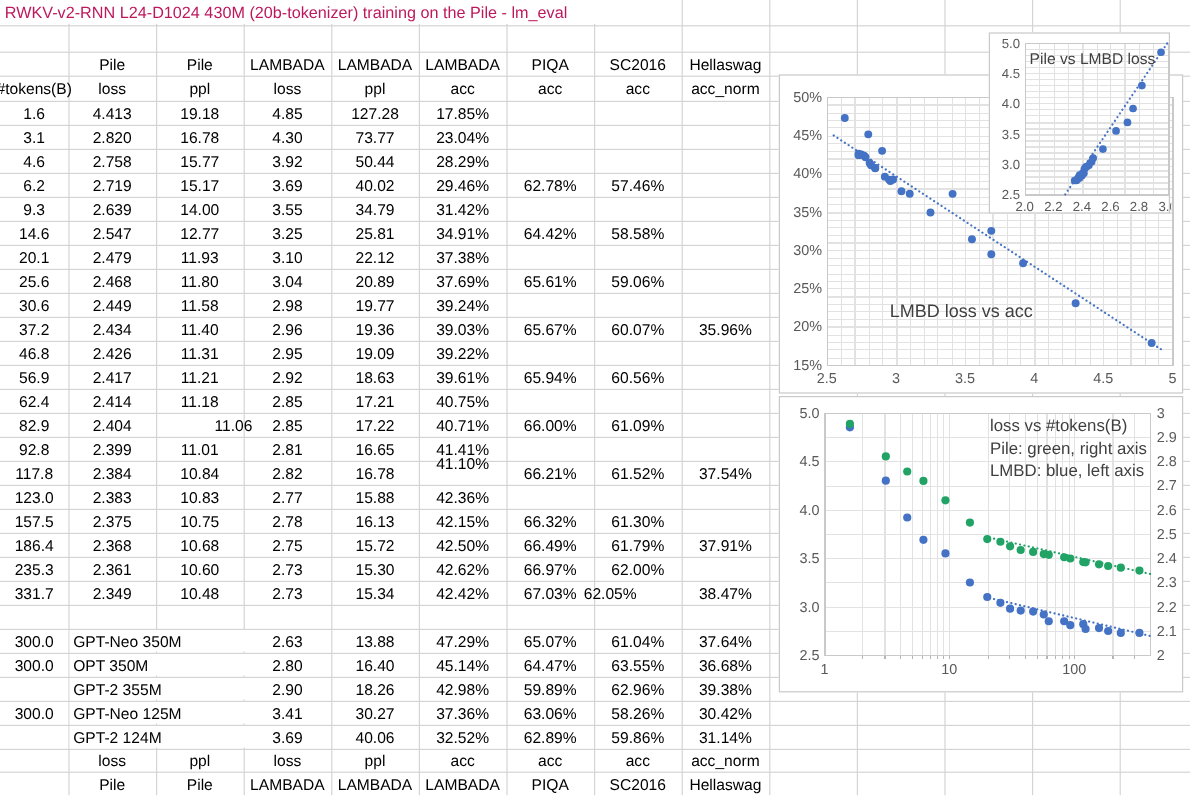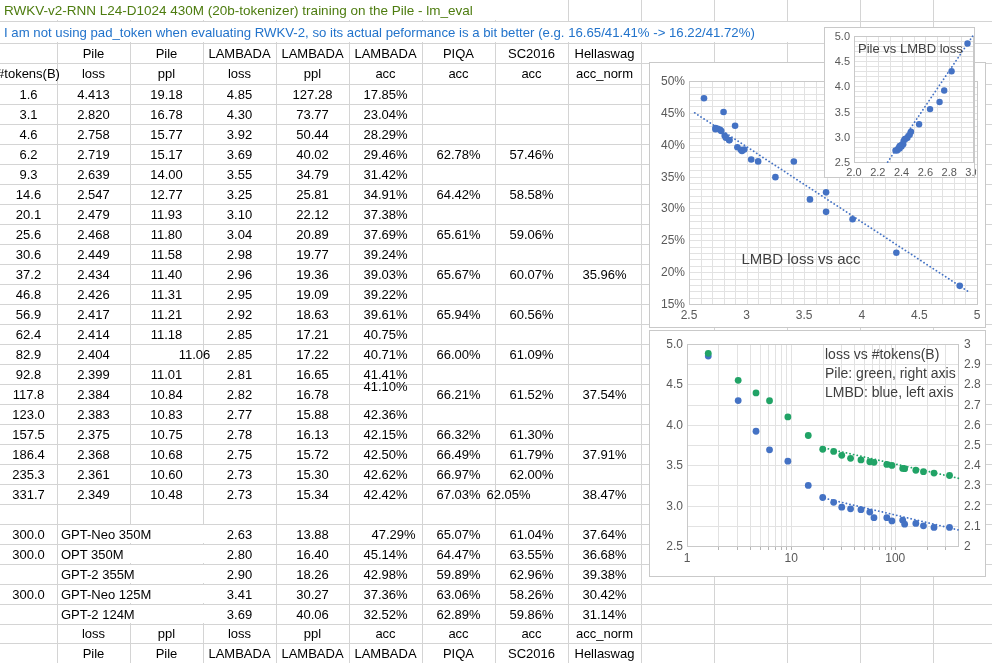--- a/index.html
+++ b/index.html
@@ -1,21 +1,21 @@
 <!DOCTYPE html>
 <html><head>
 <meta charset="utf-8">
 <style>
   html,body{margin:0;padding:0;background:#fff;}
   #sheet{position:relative;width:992px;height:663px;background:#fff;overflow:hidden;
          font-family:"Liberation Sans",sans-serif;color:#000;}
   .vl{position:absolute;top:0;width:1px;height:663px;background:#d4d4d4;}
   .hl{position:absolute;left:0;height:1px;width:992px;background:#d4d4d4;}
   .cover{position:absolute;background:#fff;display:flex;align-items:center;white-space:nowrap;}
-  #sheet-title{left:0;top:0;width:494px;height:20px;padding-left:4px;font-size:13.5px;color:#4d7c0f;}
+  #sheet-title{left:0;top:0;width:494px;height:20px;padding-left:4px;font-size:13.5px;color:#be185d;}
   #sheet-note{left:0;top:22px;width:786px;height:20px;padding-left:4px;font-size:13.2px;}
   .cell{position:absolute;display:flex;align-items:center;justify-content:center;
         font-size:13px;white-space:nowrap;overflow:visible;}
   .cell.model{justify-content:flex-start;padding-left:3px;background:#fff;}
   .chart{position:absolute;background:#fff;border:1px solid #c9c9c9;box-sizing:border-box;}
   svg text{font-family:"Liberation Sans",sans-serif;}
 </style>
 </head>
 <body>
 
@@ -61,21 +61,20 @@
       <div class="hl" style="top: 504px;"></div>
       <div class="hl" style="top: 524px;"></div>
       <div class="hl" style="top: 544px;"></div>
       <div class="hl" style="top: 564px;"></div>
       <div class="hl" style="top: 584px;"></div>
       <div class="hl" style="top: 604px;"></div>
       <div class="hl" style="top: 624px;"></div>
       <div class="hl" style="top: 643px;"></div>
     </div>
   <div class="cover" id="sheet-title">RWKV-v2-RNN L24-D1024 430M (20b-tokenizer) training on the Pile - lm_eval</div>
-  <div class="cover" id="sheet-note" style="color: rgb(34, 115, 203);">I am not using pad_token when evaluating RWKV-2, so its actual peformance is a bit better (e.g. 16.65/41.41% -&gt; 16.22/41.72%)</div>
   <div id="tablelayer">
       <div class="cell" style="left: 57px; width: 73px; top: 43px; height: 20px;">Pile</div>
       <div class="cell" style="left: 130px; width: 73px; top: 43px; height: 20px;">Pile</div>
       <div class="cell" style="left: 203px; width: 73px; top: 43px; height: 20px;">LAMBADA</div>
       <div class="cell" style="left: 276px; width: 73px; top: 43px; height: 20px;">LAMBADA</div>
       <div class="cell" style="left: 349px; width: 73px; top: 43px; height: 20px;">LAMBADA</div>
       <div class="cell" style="left: 422px; width: 73px; top: 43px; height: 20px;">PIQA</div>
       <div class="cell" style="left: 495px; width: 73px; top: 43px; height: 20px;">SC2016</div>
       <div class="cell" style="left: 568px; width: 73px; top: 43px; height: 20px;">Hellaswag</div>
       <div class="cell" style="left: 0px; width: 57px; top: 63px; height: 21px;">#tokens(B)</div>
@@ -236,21 +235,21 @@
       <div class="cell" style="left: 203px; width: 73px; top: 484px; height: 20px;">2.73</div>
       <div class="cell" style="left: 276px; width: 73px; top: 484px; height: 20px;">15.34</div>
       <div class="cell" style="left: 349px; width: 73px; top: 484px; height: 20px;">42.42%</div>
       <div class="cell" style="left: 422px; width: 73px; top: 484px; height: 20px;">67.03%</div>
       <div class="cell" style="left: 472px; width: 73px; top: 484px; height: 20px;">62.05%</div>
       <div class="cell" style="left: 568px; width: 73px; top: 484px; height: 20px;">38.47%</div>
       <div class="cell" style="left: 0px; width: 57px; top: 524px; height: 20px;">300.0</div>
       <div class="cell model" style="left: 58px; width: 145px; top: 525px; height: 18px;">GPT-Neo 350M</div>
       <div class="cell" style="left: 203px; width: 73px; top: 524px; height: 20px;">2.63</div>
       <div class="cell" style="left: 276px; width: 73px; top: 524px; height: 20px;">13.88</div>
-      <div class="cell" style="left: 357px; width: 73px; top: 524px; height: 20px; text-align: center;">47.29%</div>
+      <div class="cell" style="left: 349px; width: 73px; top: 524px; height: 20px; text-align: center;">47.29%</div>
       <div class="cell" style="left: 422px; width: 73px; top: 524px; height: 20px;">65.07%</div>
       <div class="cell" style="left: 495px; width: 73px; top: 524px; height: 20px;">61.04%</div>
       <div class="cell" style="left: 568px; width: 73px; top: 524px; height: 20px;">37.64%</div>
       <div class="cell" style="left: 0px; width: 57px; top: 544px; height: 20px;">300.0</div>
       <div class="cell model" style="left: 58px; width: 145px; top: 545px; height: 18px;">OPT 350M</div>
       <div class="cell" style="left: 203px; width: 73px; top: 544px; height: 20px;">2.80</div>
       <div class="cell" style="left: 276px; width: 73px; top: 544px; height: 20px;">16.40</div>
       <div class="cell" style="left: 349px; width: 73px; top: 544px; height: 20px;">45.14%</div>
       <div class="cell" style="left: 422px; width: 73px; top: 544px; height: 20px;">64.47%</div>
       <div class="cell" style="left: 495px; width: 73px; top: 544px; height: 20px;">63.55%</div>

